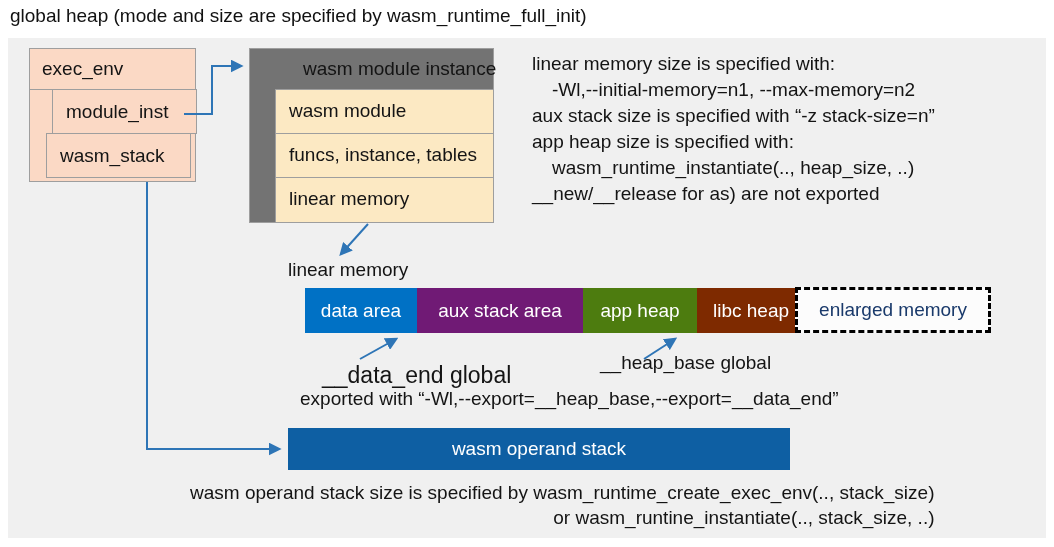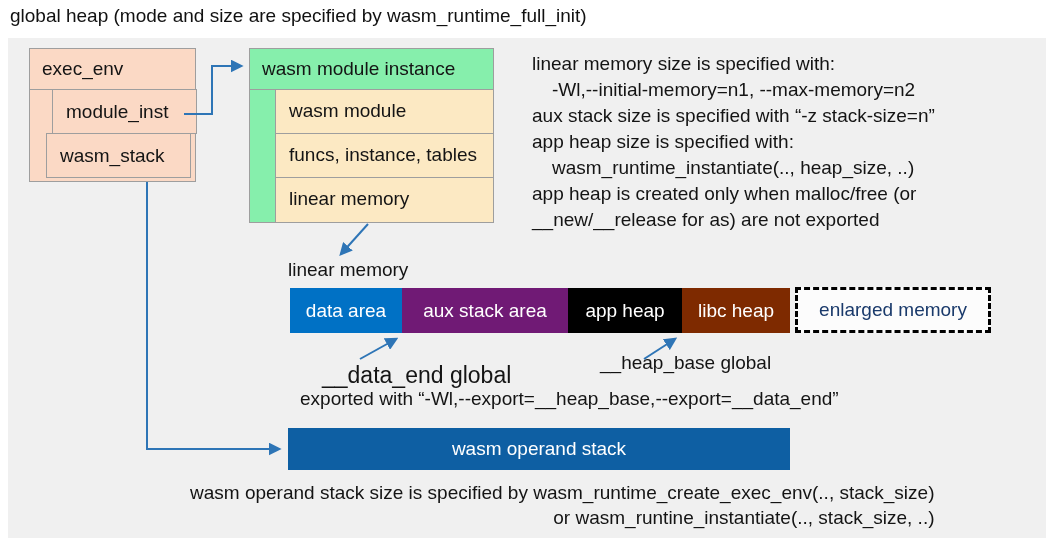--- a/index.html
+++ b/index.html
@@ -11,39 +11,39 @@
   #panel{position:absolute;left:8px;top:38px;width:1038px;height:500px;background:#F0F0F0;}
 
   
   #exec-box{position:absolute;left:29px;top:48px;width:167px;height:134px;background:#FBD9C5;border:1px solid #9E9E9E;box-sizing:border-box;}
   #exec-box .hdr{height:40px;line-height:40px;padding-left:12px;font-size:19px;border-bottom:1px solid #9E9E9E;white-space:nowrap;}
   .sub-row{position:absolute;background:#FBD9C5;border:1px solid #9E9E9E;box-sizing:border-box;font-size:19px;line-height:43px;padding-left:13px;white-space:nowrap;}
   #exec-row-0{left:22px;top:40px;width:145px;height:45px;}
   #exec-row-1{left:16px;top:84px;width:145px;height:45px;}
 
   
-  #inst-box{position:absolute;left:249px;top:48px;width:245px;height:175px;background:#86efac;border:1px solid #9E9E9E;box-sizing:border-box;}
+  #inst-box{position:absolute;left:249px;top:48px;width:245px;height:175px;background:#737373;border:1px solid #9E9E9E;box-sizing:border-box;padding-left:41px;}
   #inst-box .hdr{height:40px;line-height:40px;padding-left:12px;font-size:19px;border-bottom:1px solid #9E9E9E;white-space:nowrap;}
   .inst-row{position:absolute;background:#FCE9C3;border:1px solid #9E9E9E;box-sizing:border-box;font-size:19px;line-height:42px;padding-left:13px;white-space:nowrap;}
   #inst-row-0{left:25px;top:40px;width:219px;height:45px;}
   #inst-row-1{left:25px;top:84px;width:219px;height:45px;}
   #inst-row-2{left:25px;top:128px;width:219px;height:46px;}
 
   
   #right-note{position:absolute;left:532px;top:51px;font-size:19px;line-height:26px;}
   #right-note .indent{padding-left:20px;}
   #right-note div{white-space:nowrap;}
 
   
   #lm-label{position:absolute;left:288px;top:259px;font-size:19px;white-space:nowrap;}
   #mem-bar{position:absolute;left:290px;top:288px;height:45px;display:flex;}
   #mem-bar .seg{height:45px;line-height:45px;text-align:center;color:#ffffff;font-size:19px;white-space:nowrap;}
-  .seg0{width:112px;background:#0071C5;}
+  .seg0{width:112px;background:#0071C5;margin-left:15px;}
   .seg1{width:166px;background:#701a75;}
-  .seg2{width:114px;background:#000000;}
+  .seg2{width:114px;background:#4d7c0f;}
   .seg3{width:108px;background:#7E2A00;}
   #enlarged-box{position:absolute;left:795px;top:287px;width:196px;height:46px;border:3px dashed #000;background:#FCFCFC;box-sizing:border-box;
     text-align:center;line-height:40px;font-size:19px;color:#1A3A6B;white-space:nowrap;}
 
   
   #data-end-label{position:absolute;left:322px;top:362px;font-size:23px;white-space:nowrap;}
   #heap-base-label{position:absolute;left:600px;top:352px;font-size:19px;white-space:nowrap;}
   #exported-label{position:absolute;left:300px;top:388px;font-size:19px;white-space:nowrap;}
 
   
@@ -76,21 +76,20 @@
     <div id="inst-row-1" class="inst-row">funcs, instance, tables</div>
     <div id="inst-row-2" class="inst-row">linear memory</div>
   </div>
 
   <div id="right-note">
     <div>linear memory size is specified with:</div>
     <div class="indent">-Wl,--initial-memory=n1, --max-memory=n2</div>
     <div>aux stack size is specified with “-z stack-size=n”</div>
     <div>app heap size is specified with:</div>
     <div class="indent">wasm_runtime_instantiate(.., heap_size, ..)</div>
-    <div>app heap is created only when malloc/free (or</div>
     <div>__new/__release for as) are not exported</div>
   </div>
 
   <div id="lm-label">linear memory</div>
   <div id="mem-bar">
     <div class="seg seg0">data area</div>
     <div class="seg seg1">aux stack area</div>
     <div class="seg seg2">app heap</div>
     <div class="seg seg3">libc heap</div>
   </div>

